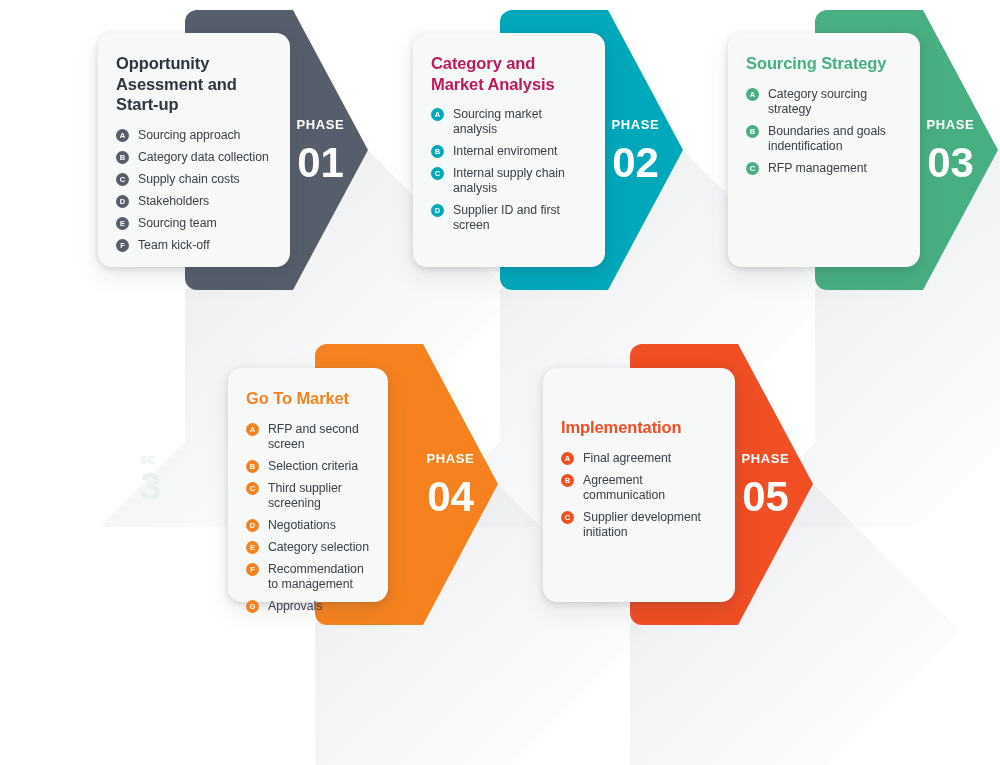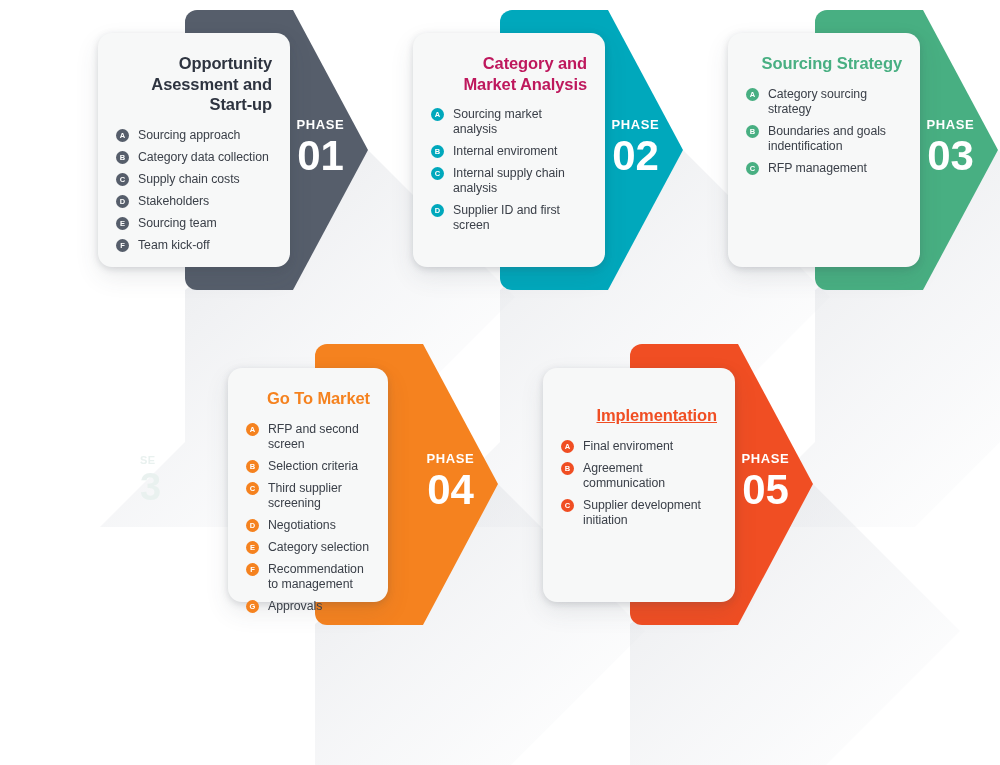--- a/index.html
+++ b/index.html
@@ -65,40 +65,39 @@
     font-size: 13px;
     font-weight: bold;
     letter-spacing: 0.6px;
     display: block;
   }
   .phase-num {
     font-size: 42px;
     font-weight: bold;
     letter-spacing: 0px;
     display: block;
-    margin-top: 4px;
+    margin-top: 11px;
   }
 
   
   .card {
     position: absolute;
     background: #f7f8f8;
     border-radius: 14px;
     box-shadow: 0 2px 7px rgba(60,66,80,0.18), 0 10px 24px rgba(60,66,80,0.10);
     z-index: 3;
     box-sizing: border-box;
     padding: 20px 18px 18px 18px;
   }
   .card-title {
     font-size: 16.5px;
     font-weight: bold;
     line-height: 1.25;
     margin: 0 0 13px 0;
     letter-spacing: -0.1px;
-    text-align: right;
   }
   .card-list {
     list-style: none;
     margin: 0;
     padding: 0;
   }
   .card-list li {
     position: relative;
     padding-left: 22px;
     margin-bottom: 7px;
@@ -359,25 +358,25 @@
       <svg viewBox="0 0 183 281" preserveAspectRatio="none">
         <path d="M12,0 H108 L183,140 L108,281 H12 A12,12 0 0 1 0,269 V12 A12,12 0 0 1 12,0 Z" fill="#F04E23"></path>
       </svg>
     </div>
     <div class="phase-label" style="left:93px; top:108px; width:85px;">
       <span class="phase-word">PHASE</span>
       <span class="phase-num">05</span>
     </div>
   </div>
   <div class="card" style="left:543px; top:368px; width:192px; height:234px;">
-    <h2 class="card-title" style="color:#F04E23; margin-top:17px;text-decoration:underline;">Implementation</h2>
+    <h2 class="card-title" style="color:#F04E23; margin-top:29px;">Implementation</h2>
     <ul class="card-list">
       <li>
         <span class="badge" style="background:#F04E23;">A</span>
-        <span>Final enviroment</span>
+        <span>Final agreement</span>
       </li>
       <li>
         <span class="badge" style="background:#F04E23;">B</span>
         <span>Agreement communication</span>
       </li>
       <li>
         <span class="badge" style="background:#F04E23;">C</span>
         <span>Supplier development initiation</span>
       </li>
     </ul>

